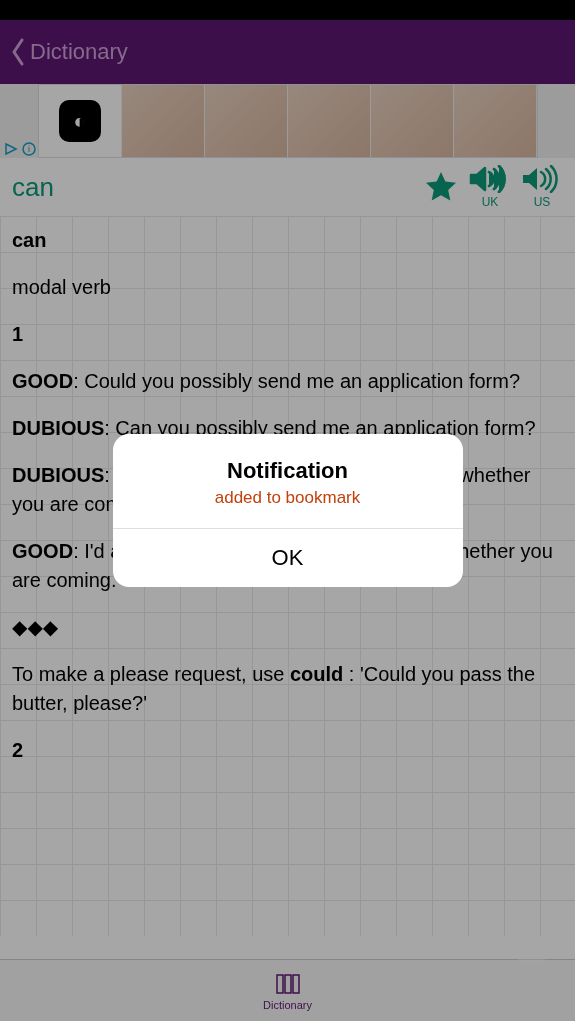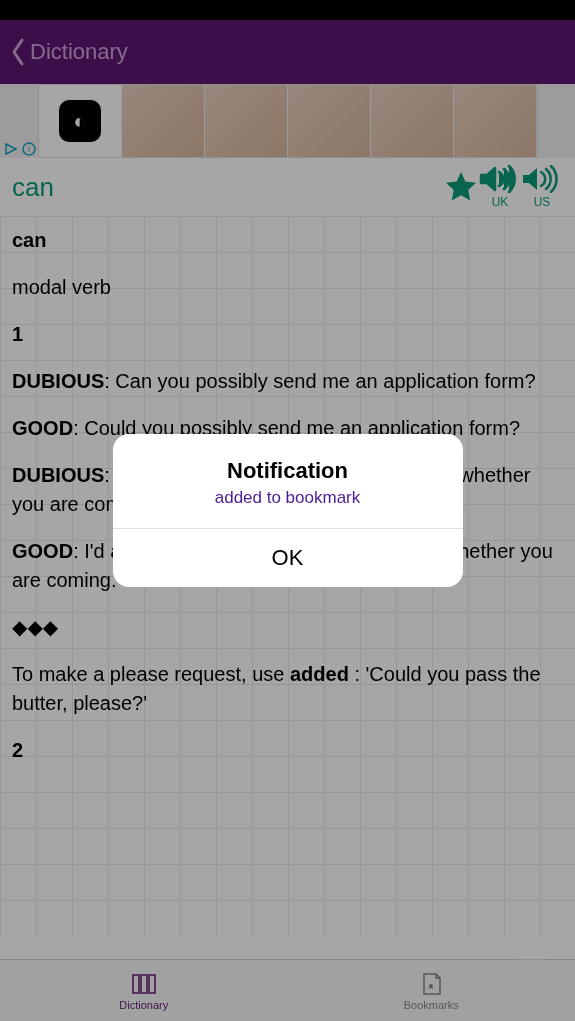--- a/index.html
+++ b/index.html
@@ -20,42 +20,42 @@
 
 .ad-area { height: 74px; background: #f0f0f0; position: relative; display: flex; justify-content: center; }
 .ad-strip { width: 500px; height: 74px; background: #fff; border: 1px solid #ddd; display: flex; }
 .ad-cell { flex: 1; border-right: 1px solid #eee; position: relative; background: linear-gradient(135deg, #e8d0c0, #d8b8a0); }
 .ad-cell:first-child { background: #fff; display: flex; align-items: center; justify-content: center; }
 .ad-app-icon { width: 42px; height: 42px; background: #000; border-radius: 10px; display:flex; align-items:center; justify-content:center; color:#fff; font-size:20px; }
 .ad-info { position: absolute; left: 4px; bottom: 2px; display: flex; align-items: center; gap: 4px; }
 
 .word-header { height: 58px; display: flex; align-items: center; padding: 0 12px; position: relative; }
 .word-title { color: #0c9a7a; font-size: 26px; font-weight: 400; }
-.word-actions { margin-left: auto; display: flex; align-items: center; gap: 0; }
+.word-actions { margin-left: auto; display: flex; align-items: center; gap: 10px; }
 .star-icon { width: 36px; height: 36px; fill: #0c9a7a; }
 .speaker-block { display:flex; flex-direction:column; align-items:center; }
 .speaker-icon { width: 42px; height: 28px; fill: #0c9a7a; }
 .speaker-label { font-size: 12px; color: #0c9a7a; margin-top: 2px; }
 
 .content { padding: 10px 12px; font-size: 20px; line-height: 1.45; color: #000; background-image: linear-gradient(#e8e8e8 1px, transparent 1px), linear-gradient(90deg, #e8e8e8 1px, transparent 1px); background-size: 36px 36px; min-height: 720px; }
 .content p { margin-bottom: 18px; }
 .content .b { font-weight: bold; }
 
 .tab-bar { position: absolute; bottom: 0; left: 0; right: 0; height: 62px; background: #f8f8f8; border-top: 1px solid #ccc; display: flex; }
 .tab { flex: 1; display: flex; flex-direction: column; align-items: center; justify-content: center; gap: 2px; }
 .tab-label { font-size: 11px; color: #888; }
 .tab.active .tab-label { color: #5e1872; }
 .tab-icon { width: 28px; height: 26px; fill: none; stroke: #888; stroke-width: 1.5; }
 .tab.active .tab-icon { stroke: #5e1872; }
 
 .dim { position: absolute; inset: 0; background: rgba(0,0,0,0.35); display: flex; align-items: center; justify-content: center; }
 .alert { width: 350px; background: #fff; border-radius: 16px; overflow: hidden; }
 .alert-body { padding: 24px 16px 20px; text-align: center; }
 .alert-title { font-size: 22px; font-weight: 600; margin-bottom: 4px; }
-.alert-msg { font-size: 17px; color: #4c1d95; }
+.alert-msg { font-size: 17px; color: #c2410c; }
 .alert-sep { height: 1px; background: #ddd; }
 .alert-btn { text-align: center; padding: 16px 0; font-size: 22px; color: #146e8; font-weight: 500; }
 
 .watermark { position: absolute; bottom: 40px; right: 6px; opacity: 0.35; }
 </style>
 </head>
 <body>
 
 <div class="status-bar">
   <div class="left">
@@ -131,45 +131,38 @@
       <span class="speaker-label">US</span>
     </div>
   </div>
 </div>
 
 <div class="content">
   <p><span class="b">can</span></p>
   <p>modal verb</p>
 
   <p><span class="b">1</span></p>
+  <p><span class="b">GOOD</span><span>: Could you possibly send me an application form?</span></p>
   <p><span class="b">DUBIOUS</span><span>: Can you possibly send me an application form?</span></p>
-  <p><span class="b">GOOD</span><span>: Could you possibly send me an application form?</span></p>
   <p><span class="b">DUBIOUS</span><span>: I'd appreciate it if you can let me know whether you are coming.</span></p>
   <p><span class="b">GOOD</span><span>: I'd appreciate it if you could let me know whether you are coming.</span></p>
   <p>◆◆◆</p>
-  <p><span>To make a please request, use </span><span class="b">added</span><span> : 'Could you pass the butter, please?'</span></p>
+  <p><span>To make a please request, use </span><span class="b">could</span><span> : 'Could you pass the butter, please?'</span></p>
 
   <p><span class="b">2</span></p>
 </div>
 
 <div class="tab-bar">
   <div class="tab active">
     <svg class="tab-icon" viewBox="0 0 28 26">
         <rect x="3" y="4" width="6" height="18"></rect>
         <rect x="11" y="4" width="6" height="18"></rect>
         <rect x="19" y="4" width="6" height="18"></rect>
       </svg>
     <span class="tab-label">Dictionary</span>
-  </div>
-  <div class="tab">
-    <svg class="tab-icon" viewBox="0 0 28 26">
-        <path d="M7 3 H19 L23 7 V23 H7 Z M19 3 V7 H23"></path>
-        <path d="M12 14 L14 13 L16 14 L15.5 16 L16.5 18 L14 17 L11.5 18 L12.5 16 Z" fill="#888" stroke="none"></path>
-      </svg>
-    <span class="tab-label">Bookmarks</span>
   </div>
 </div>
 
 <svg class="watermark" width="70" height="70" viewBox="0 0 70 70">
     <path d="M50 20 A20 20 0 1 1 30 10" stroke="#fff" stroke-width="6" fill="none" stroke-linecap="round"></path>
     <circle cx="52" cy="14" r="4" fill="#fff"></circle>
   </svg>
 
 <div class="dim">
   <div class="alert">

